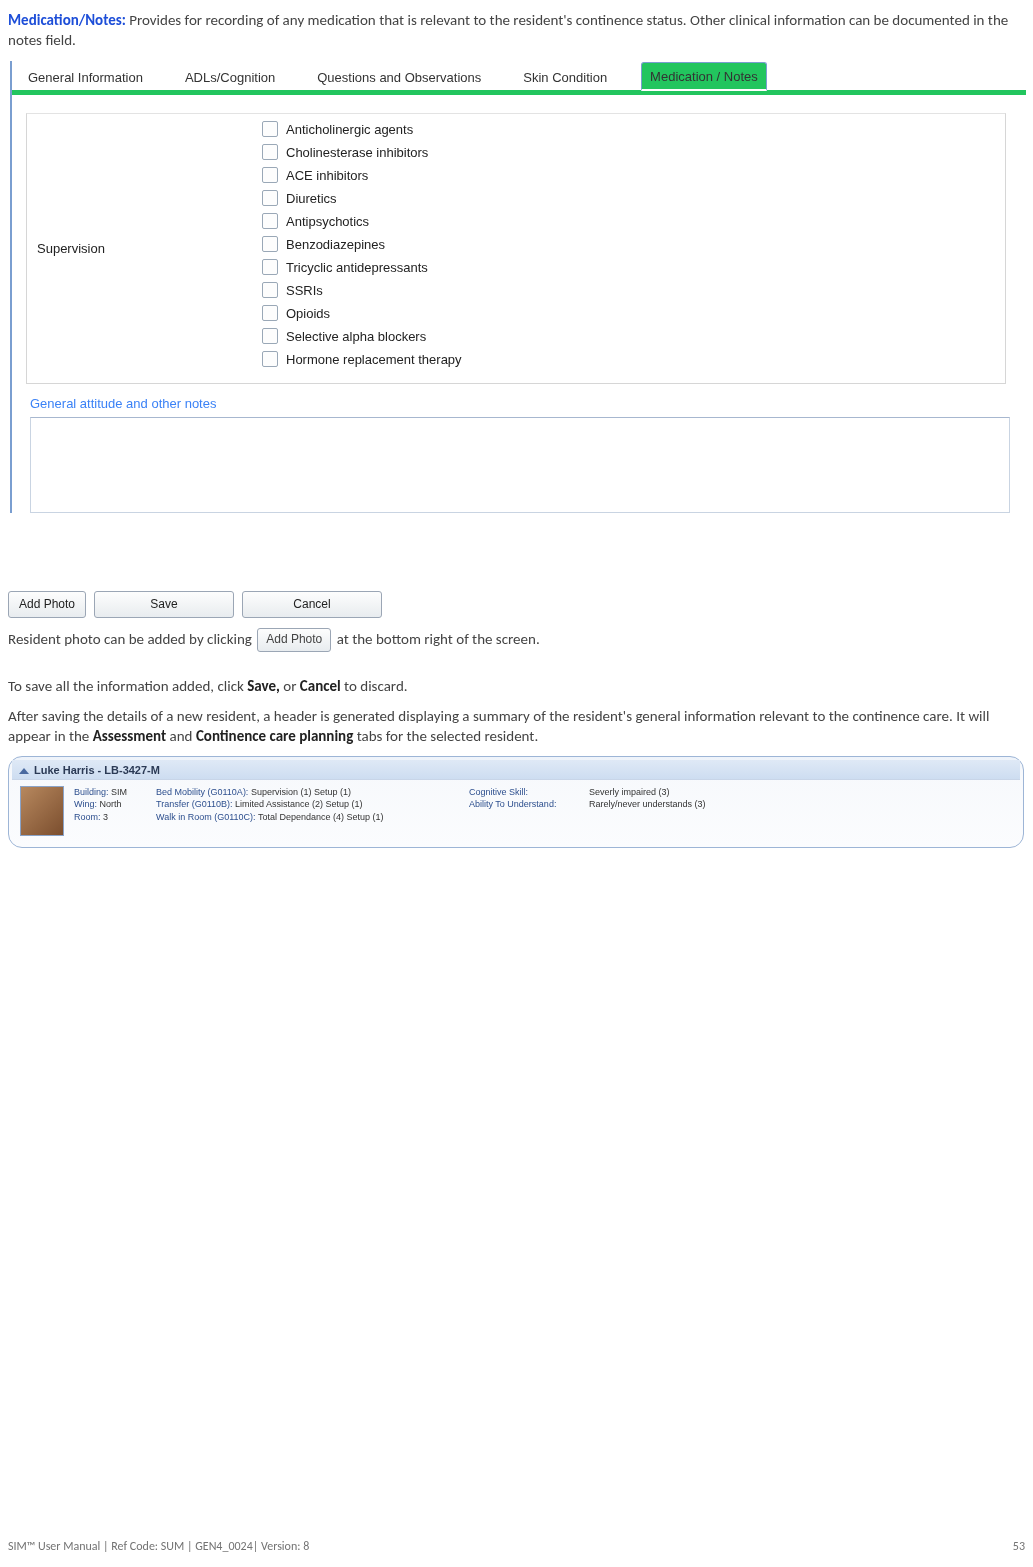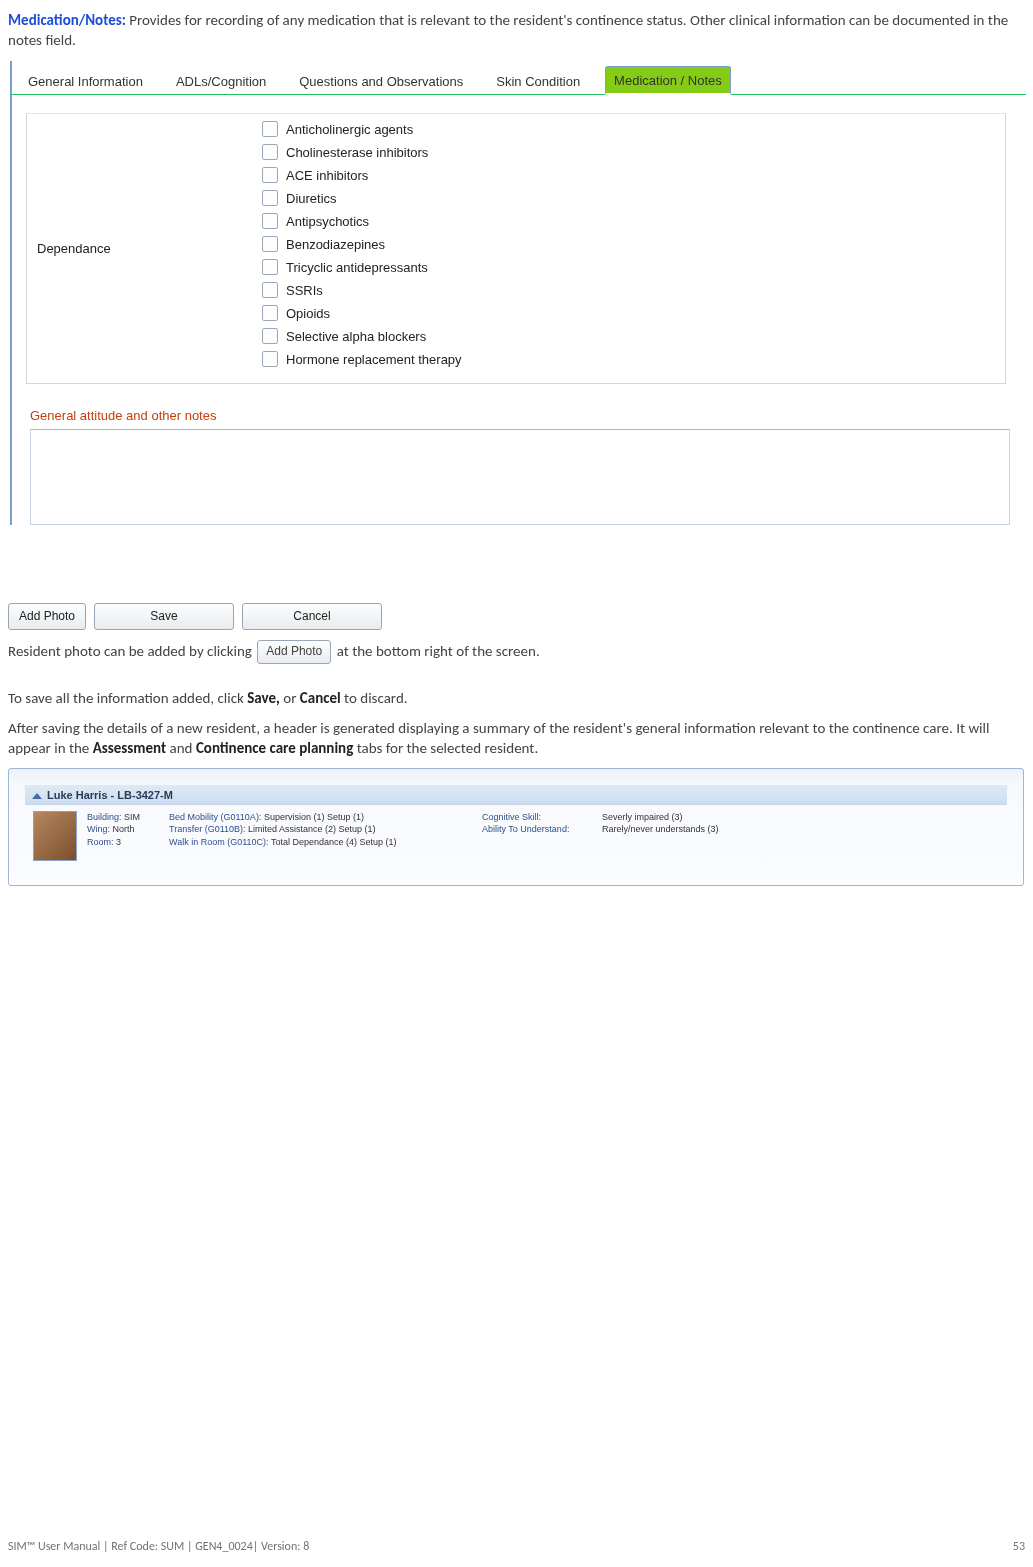--- a/index.html
+++ b/index.html
@@ -17,38 +17,38 @@
     .intro { line-height: 1.35; margin-bottom: 10px; color: #444; }
     .panel-wrap {
       border-left: 2px solid #7a9ed0;
       margin-left: 2px;
       padding: 2px 0 0 0;
       width: 1016px;
     }
     .tabs-row {
       display: flex;
       align-items: flex-end;
-      border-bottom: 1px solid #22c55e;
+      border-bottom: 5px solid #22c55e;
       height: 32px;
       padding: 0 8px;
       font-family: Verdana, Geneva, sans-serif;
       font-size: 13px;
       color: #333;
-      gap: 17px;
+      gap: 26px;
     }
     .tab {
       padding: 6px 8px 5px 8px;
       white-space: nowrap;
     }
     .tab.active {
       border: 1px solid #7a9ed0;
       border-bottom: 2px solid #fff;
       border-top-left-radius: 3px;
       border-top-right-radius: 3px;
-      background: #84cc16;
+      background: #22c55e;
       position: relative;
       top: 1px;
     }
     .content-area {
       padding: 18px 0 0 14px;
     }
     .med-row {
       display: flex;
       align-items: center;
       border: 1px solid #d6d6d6;
@@ -74,24 +74,24 @@
       color: #222;
     }
     .chk-box {
       width: 16px; height: 16px;
       border: 1px solid #9aa8b7;
       border-radius: 2px;
       margin-right: 8px;
       background: #fdfdfd;
     }
     .notes-label {
-      margin: 24px 0 6px 4px;
+      margin: 12px 0 6px 4px;
       font-family: Verdana, Geneva, sans-serif;
       font-size: 13px;
-      color: #c2410c;
+      color: #3b82f6;
     }
     .notes-box {
       width: 980px;
       height: 96px;
       border: 1px solid #c9d4e2;
       border-top: 1px solid #a7b7cf;
       background: #fff;
       margin-left: 4px;
     }
     .btn-row {
@@ -123,24 +123,24 @@
       font-size: 12px;
       display: inline-flex; align-items: center; justify-content: center;
       vertical-align: middle;
       margin: 0 2px;
     }
     .para { line-height: 1.35; margin: 10px 0; color: #444; }
     .para b { font-weight: bold; color: #222; }
     .summary-panel {
       width: 1016px;
       border: 1px solid #9db5d6;
-      border-radius: 3px;
+      border-radius: 14px;
       background: linear-gradient(#eef3fa,#f7f9fc 18%,#fbfcfe);
       margin-top: 6px;
-      padding: 16px;
+      padding: 3px;
     }
     .summary-title {
       font-family: Verdana, sans-serif;
       font-size: 11px;
       font-weight: bold;
       color: #2b3a55;
       padding: 4px 8px 3px 22px;
       border-bottom: 1px solid #c8d5e8;
       background: linear-gradient(#dfe9f6,#cdddf1);
       position: relative;
@@ -196,21 +196,21 @@
 <div class="panel-wrap">
   <div class="tabs-row">
     <div class="tab">General Information</div>
     <div class="tab">ADLs/Cognition</div>
     <div class="tab">Questions and Observations</div>
     <div class="tab">Skin Condition</div>
     <div class="tab active">Medication / Notes</div>
   </div>
   <div class="content-area">
     <div class="med-row">
-      <div class="med-label-cell">Dependance</div>
+      <div class="med-label-cell">Supervision</div>
       <div class="med-checks">
         <div class="chk-item">
             <span class="chk-box"></span>
             <span>Anticholinergic agents</span>
           </div>
         <div class="chk-item">
             <span class="chk-box"></span>
             <span>Cholinesterase inhibitors</span>
           </div>
         <div class="chk-item">

